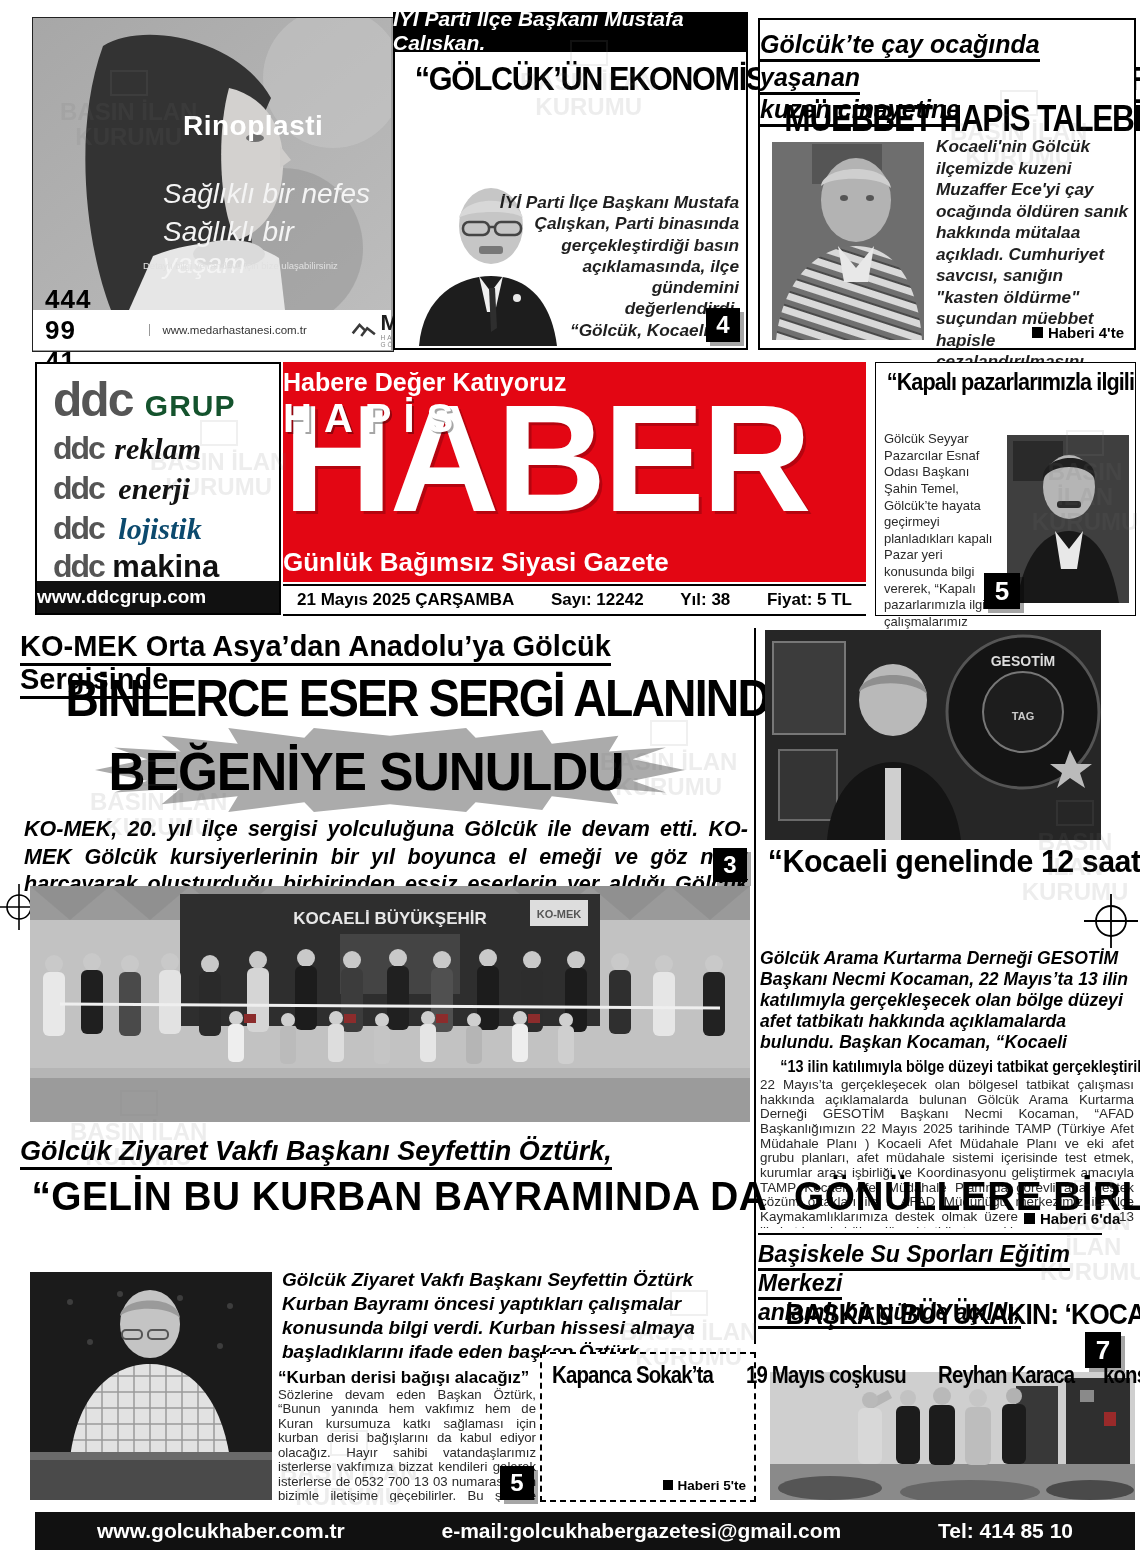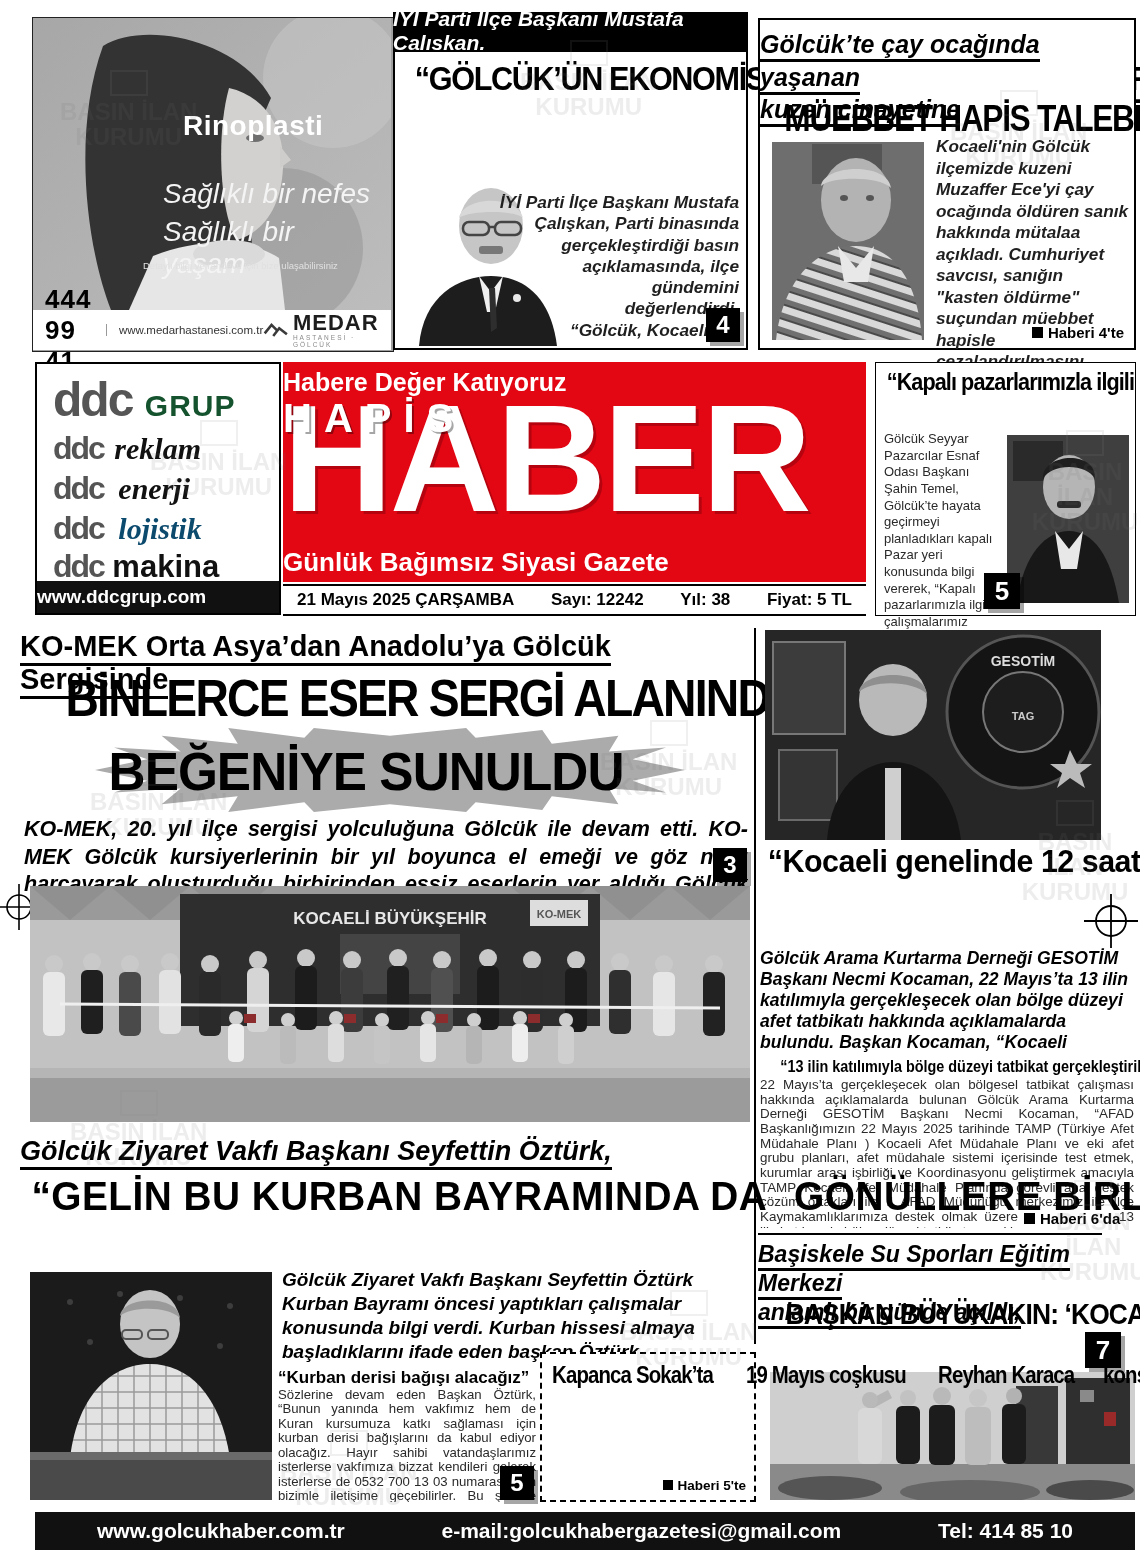--- a/index.html
+++ b/index.html
@@ -118,21 +118,21 @@
       <path d="M196,70 C232,78 252,110 250,150 C248,190 230,214 204,222 C188,200 182,120 196,70 Z" fill="#d3d1cf"></path>
       <path d="M247,128 L258,142 L247,150 Z" fill="#cfcdcb"></path>
       <ellipse cx="222" cy="120" rx="9" ry="4" fill="#6f6f6f"></ellipse>
       <path d="M120,238 C170,218 220,222 246,240 L252,292 L96,292 Z" fill="#e6e6e6"></path>
       <ellipse cx="196" cy="236" rx="36" ry="14" fill="#dadada"></ellipse>
     </svg>
     <div class="abs center" style="left:150px;top:92px;width:200px;font-weight:700;font-size:28px;color:#fff;letter-spacing:.5px;">Rinoplasti</div>
     <div class="abs center ital" style="left:130px;top:160px;width:220px;font-size:28px;color:#f4f4f4;">Sağlıklı bir nefes</div>
     <div class="abs center ital" style="left:130px;top:198px;width:220px;font-size:28px;color:#f4f4f4;">Sağlıklı bir yaşam</div>
     <div class="abs center" style="left:110px;top:242px;width:240px;font-size:9.5px;color:#e0e0e0;">Detaylı bilgi ve randevu için bize ulaşabilirsiniz</div>
-    <div class="abs" style="left:0;top:292px;width:358px;height:40px;background:#fff;display:flex;align-items:center;">
+    <div class="abs" style="left:0;top:292px;width:358px;height:40px;background:#fff;display:flex;align-items:center;gap:44px;">
       <span style="font-weight:700;font-size:26px;margin-left:12px;letter-spacing:1px;">444 99 41</span>
       <span style="font-size:11.5px;color:#333;margin-left:14px;border-left:1px solid #999;padding-left:12px;">www.medarhastanesi.com.tr</span>
       <span style="display:flex;align-items:center;margin-left:auto;margin-right:8px;">
         <svg width="30" height="22" viewBox="0 0 30 22">
           <path d="M2,15 L10,5 L17,12" fill="none" stroke="#3a3a3a" stroke-width="3"></path>
           <path d="M12,18 L19,9 L28,16" fill="none" stroke="#3a3a3a" stroke-width="3"></path>
         </svg>
         <span style="display:inline-block;margin-left:4px;">
           <span style="font-weight:700;font-size:22px;letter-spacing:1px;color:#1d1d1d;display:block;line-height:1;">MEDAR</span>
           <span style="font-size:6.5px;color:#8a8a8a;letter-spacing:2px;display:block;">HASTANESİ · GÖLCÜK</span>

